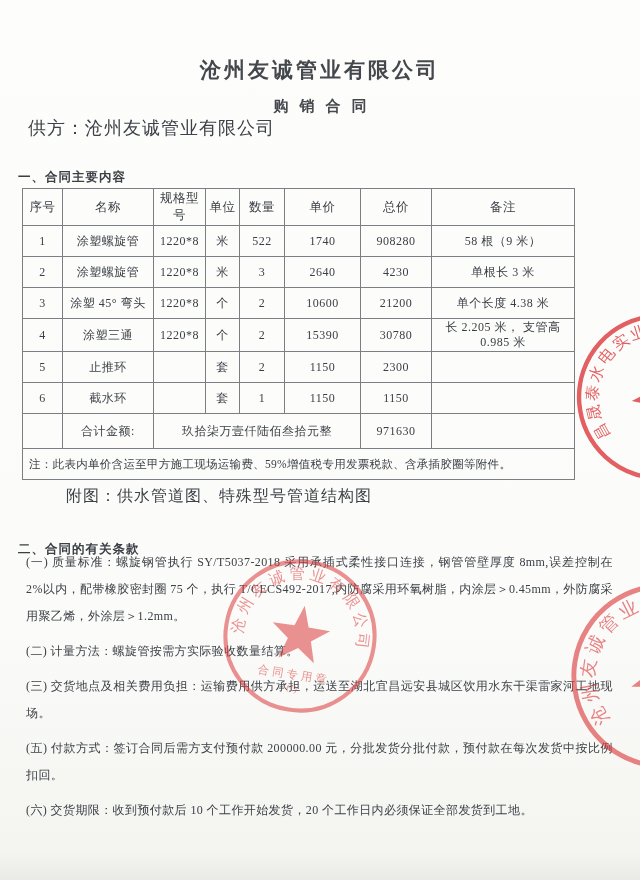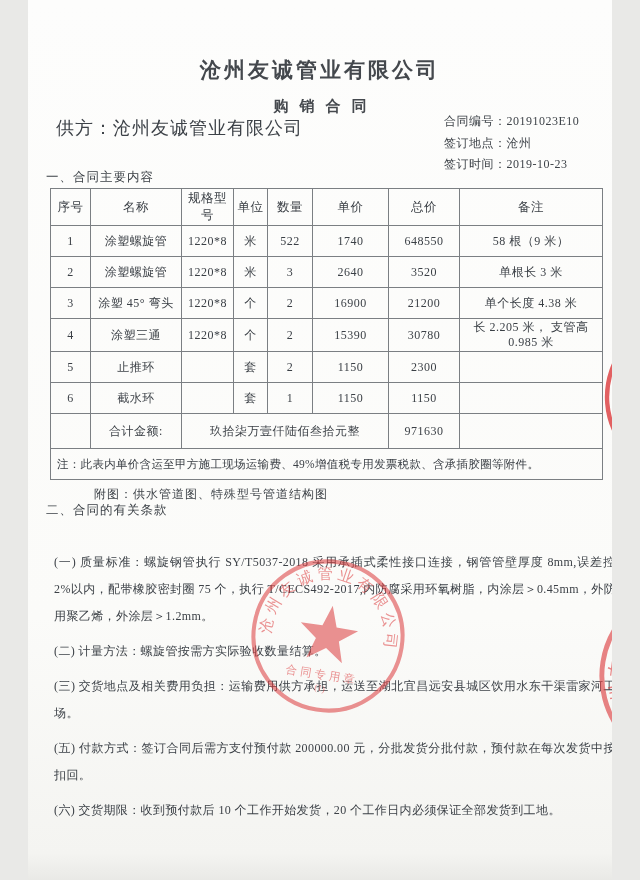--- a/index.html
+++ b/index.html
@@ -1,80 +1,75 @@
 <!DOCTYPE html>
 <html><head>
 <meta charset="utf-8">
 <style>
   html,body{margin:0;padding:0;background:#e9e9e7;}
   .page{
-    position:relative;width:584px;height:880px;margin:0 auto;
+    position:relative;width:640px;height:880px;margin:0 auto;
     background:linear-gradient(180deg,#fdfdfc 0%,#fbfbf9 70%,#f4f4f1 97%,#e9e9e6 100%);
     font-family:"Liberation Serif","DejaVu Serif",serif;
     color:#3c4147;overflow:hidden;
   }
   .doc-title{
     position:absolute;top:56px;left:0;width:100%;text-align:center;
     font-size:21px;font-weight:600;letter-spacing:3px;color:#44484d;
   }
   .doc-subtitle{
     position:absolute;top:97px;left:0;width:100%;text-align:center;
     font-size:15px;font-weight:600;letter-spacing:11px;color:#45494e;text-indent:11px;
   }
   .party-line{position:absolute;left:28px;font-size:18px;color:#3d4248;letter-spacing:1px;}
   .supplier-line{top:116px;}
   .buyer-line{top:150px;}
-  .section-title{position:absolute;left:18px;font-size:12.5px;font-weight:400;color:#3b4046;letter-spacing:1px;}
+  .section-title{position:absolute;left:18px;font-size:12.5px;font-weight:700;color:#3b4046;letter-spacing:1px;}
   .section-1{top:169px;}
   .meta-block{position:absolute;left:416px;top:111px;font-size:12px;line-height:21.5px;color:#3d4248;letter-spacing:.5px;}
   .meta-row span{display:inline;}
 
   table.items{
     position:absolute;left:22px;top:188px;width:552px;
     border-collapse:collapse;table-layout:fixed;font-family:Liberation Serif, serif;
   }
   table.items th,table.items td{
     border:1px solid #7b7f83;text-align:center;vertical-align:middle;
     font-size:12px;font-weight:normal;color:#3a3f45;padding:1px 2px;
     overflow:hidden;letter-spacing:.5px;
   }
   table.items th{height:28px;font-size:12.5px;}
   table.items td{height:28px;}
   td.remark-cell{font-size:11px;line-height:15px;padding:1px 8px;margin-top:20px;}
   tr.total-row td{height:32px;}
   td.total-words{letter-spacing:2px;}
   tr.note-row td{height:24px;text-align:left;font-size:11.5px;padding:3px 6px;letter-spacing:.3px;}
 
-  .attachment-line{position:absolute;left:18px;top:486px;font-size:12px;color:#3d4248;letter-spacing:1px;padding-left:48px;}
-  .section-2{top:502px;}
+  .attachment-line{position:absolute;left:18px;top:486px;font-size:16px;color:#3d4248;letter-spacing:1px;padding-left:48px;}
+  .section-2{top:541px;}
   .clauses{position:absolute;left:18px;top:541px;width:603px;}
   .clauses p{
     margin:8px;font-size:12px;line-height:27px;color:#3c4147;
     text-align:justify;letter-spacing:.4px;
   }
 
   .stamp{position:absolute;color:#dc3a3c;pointer-events:none;}
   .stamp svg{display:block;}
   .stamp-buyer{left:572px;top:309px;width:176px;height:176px;opacity:.8;transform:rotate(-26deg);}
   .stamp-center{left:219px;top:555px;width:162px;height:162px;opacity:.55;transform:rotate(9deg);}
   .stamp-right{left:566px;top:578px;width:196px;height:196px;opacity:.62;transform:rotate(-36deg);}
 </style>
 </head>
 <body>
 
 <div class="page">
 
   <div class="doc-title">沧州友诚管业有限公司</div>
   <div class="doc-subtitle">购销合同</div>
 
-  <div class="meta-block">
-    <div class="meta-row"><span>合同编号：</span><span>20191023E10</span></div>
-    <div class="meta-row"><span>签订地点：</span><span>沧州</span></div>
-    <div class="meta-row"><span>签订时间：</span><span>2019-10-23</span></div>
-  </div>
 
   <div class="party-line supplier-line"><span>供方：</span><span>沧州友诚管业有限公司</span></div>
 
   <div class="section-title section-1">一、合同主要内容</div>
 
   <table class="items">
     <colgroup>
       <col style="width:40px">
         <col style="width:91px">
         <col style="width:52px">
@@ -95,40 +90,40 @@
       <th>总价</th>
       <th>备注</th>
     </tr>
     <tr>
       <td>1</td>
       <td>涂塑螺旋管</td>
       <td>1220*8</td>
       <td>米</td>
       <td>522</td>
       <td>1740</td>
-      <td>648550</td>
+      <td>908280</td>
       <td class="remark-cell">58 根（9 米）</td>
     </tr>
     <tr>
       <td>2</td>
       <td>涂塑螺旋管</td>
       <td>1220*8</td>
       <td>米</td>
       <td>3</td>
       <td>2640</td>
-      <td>3520</td>
+      <td>4230</td>
       <td class="remark-cell">单根长 3 米</td>
     </tr>
     <tr>
       <td>3</td>
       <td>涂塑 45° 弯头</td>
       <td>1220*8</td>
       <td>个</td>
       <td>2</td>
-      <td>16900</td>
+      <td>10600</td>
       <td>21200</td>
       <td class="remark-cell">单个长度 4.38 米</td>
     </tr>
     <tr>
       <td>4</td>
       <td>涂塑三通</td>
       <td>1220*8</td>
       <td>个</td>
       <td>2</td>
       <td>15390</td>
@@ -156,21 +151,21 @@
       <td class="remark-cell"></td>
     </tr>
     <tr class="total-row">
       <td></td>
       <td>合计金额:</td>
       <td class="total-words" colspan="4">玖拾柒万壹仟陆佰叁拾元整</td>
       <td>971630</td>
       <td></td>
     </tr>
     <tr class="note-row">
-      <td colspan="8">注：此表内单价含运至甲方施工现场运输费、49%增值税专用发票税款、含承插胶圈等附件。</td>
+      <td colspan="8">注：此表内单价含运至甲方施工现场运输费、59%增值税专用发票税款、含承插胶圈等附件。</td>
     </tr>
   </tbody>
     </table>
 
   <div class="attachment-line">附图：供水管道图、特殊型号管道结构图</div>
 
   <div class="section-title section-2">二、合同的有关条款</div>
 
   <div class="clauses">
     <p>(一) 质量标准：螺旋钢管执行 SY/T5037-2018 采用承插式柔性接口连接，钢管管壁厚度 8mm,误差控制在 2%以内，配带橡胶密封圈 75 个，执行 T/CECS492-2017,内防腐采用环氧树脂，内涂层＞0.45mm，外防腐采用聚乙烯，外涂层＞1.2mm。</p>

